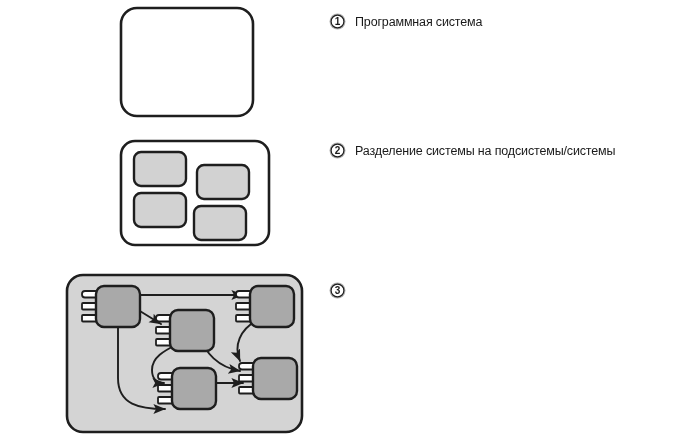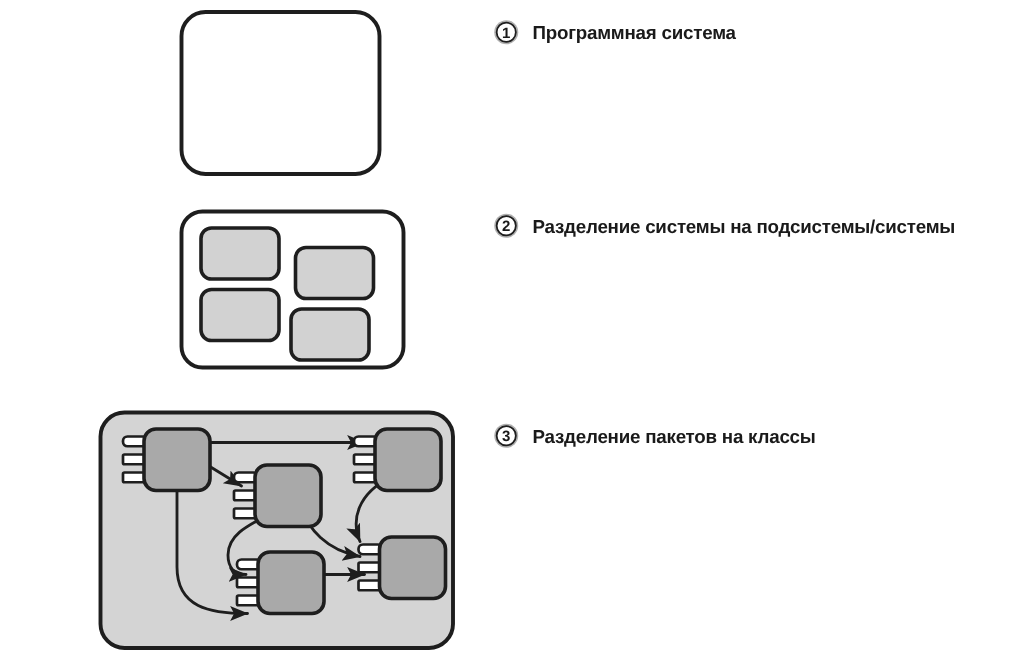--- a/index.html
+++ b/index.html
@@ -23,21 +23,21 @@
   .legend-row {
     position: absolute;
     display: flex;
     align-items: center;
     gap: 9px;
     white-space: nowrap;
   }
   .legend-text {
     font-family: "Liberation Sans", sans-serif;
     font-size: 12.5px;
-    font-weight: bold;
+    font-weight: normal;
     color: #1a1a1a;
     letter-spacing: -0.15px;
   }
   .badge {
     position: relative;
     width: 17px;
     height: 17px;
     flex: 0 0 17px;
   }
   .badge svg { display: block; }
@@ -164,16 +164,15 @@
   </div>
 
   <div class="legend-row" id="legend-3">
     <span class="badge">
       <svg width="17" height="17" viewBox="0 0 17 17" xmlns="http://www.w3.org/2000/svg">
         <circle cx="8.5" cy="8.5" r="8" fill="#b0b0b0"></circle>
         <circle cx="8.5" cy="8.5" r="6.4" fill="#ffffff" stroke="#1e1e1e" stroke-width="1.2"></circle>
         <text x="8.5" y="12.3" text-anchor="middle" font-family="Liberation Sans, sans-serif" font-size="10" font-weight="bold" fill="#1a1a1a">3</text>
       </svg>
     </span>
-    <span class="legend-text">Разделение пакетов на классы</span>
   </div>
 
 </div>
 
 </body></html>

